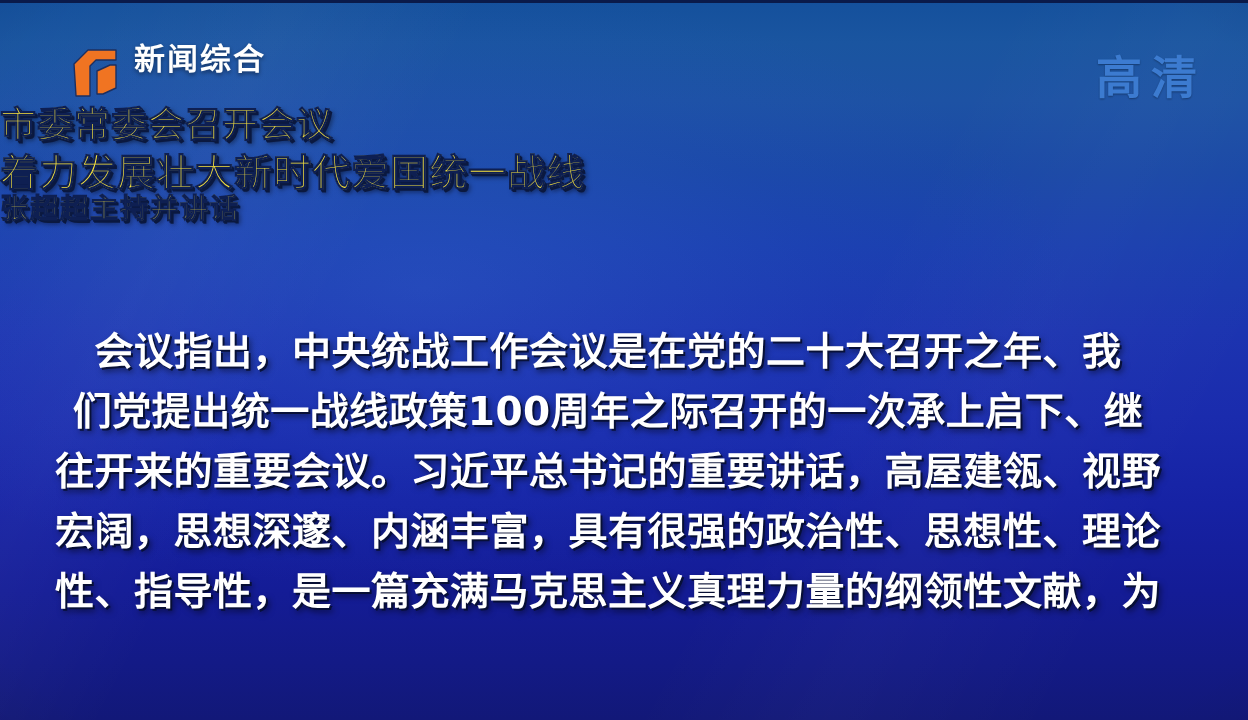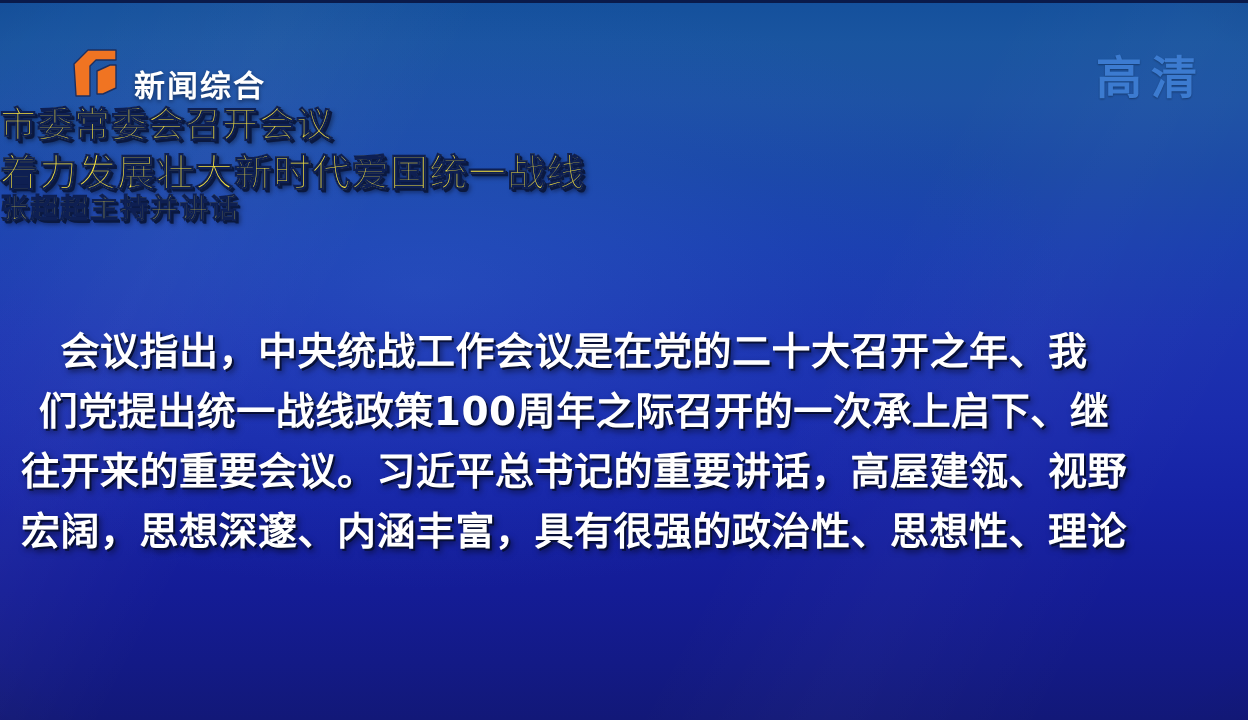--- a/index.html
+++ b/index.html
@@ -71,21 +71,21 @@
     background: #0a1a4a;
     z-index: 6;
   }
 
   
   .channel-bug {
     position: absolute;
     top: 44px;
     left: 66px;
     display: flex;
-    align-items: flex-end;
+    align-items: flex-start;
     gap: 14px;
     z-index: 5;
   }
   .channel-logo {
     width: 54px;
     height: 58px;
     display: block;
   }
   .channel-name {
     color: #ffffff;
@@ -142,20 +142,21 @@
   }
 
   
   .body-block {
     position: absolute;
     top: 322px;
     left: 0;
     width: 1148px;
     text-align: center;
     z-index: 4;
+    padding-left: 34px;
   }
   .body-line {
     color: #ffffff;
     font-size: 39px;
     font-weight: 700;
     line-height: 60px;
     letter-spacing: 0.5px;
     white-space: nowrap;
     text-shadow:
       2px 2px 0 rgba(7,14,48,0.9),
@@ -189,15 +190,16 @@
     <div class="headline h1">市委常委会召开会议</div>
     <div class="headline h2">着力发展壮大新时代爱国统一战线</div>
     <div class="headline sub">张超超主持并讲话</div>
   </div>
 
   <div class="body-block">
     <div class="body-line">会议指出，中央统战工作会议是在党的二十大召开之年、我</div>
     <div class="body-line">们党提出统一战线政策100周年之际召开的一次承上启下、继</div>
     <div class="body-line">往开来的重要会议。习近平总书记的重要讲话，高屋建瓴、视野</div>
     <div class="body-line">宏阔，思想深邃、内涵丰富，具有很强的政治性、思想性、理论</div>
+    <div class="body-line">性、指导性，是一篇充满马克思主义真理力量的纲领性文献，为</div>
   </div>
 
 </div>
 
 </body></html>

